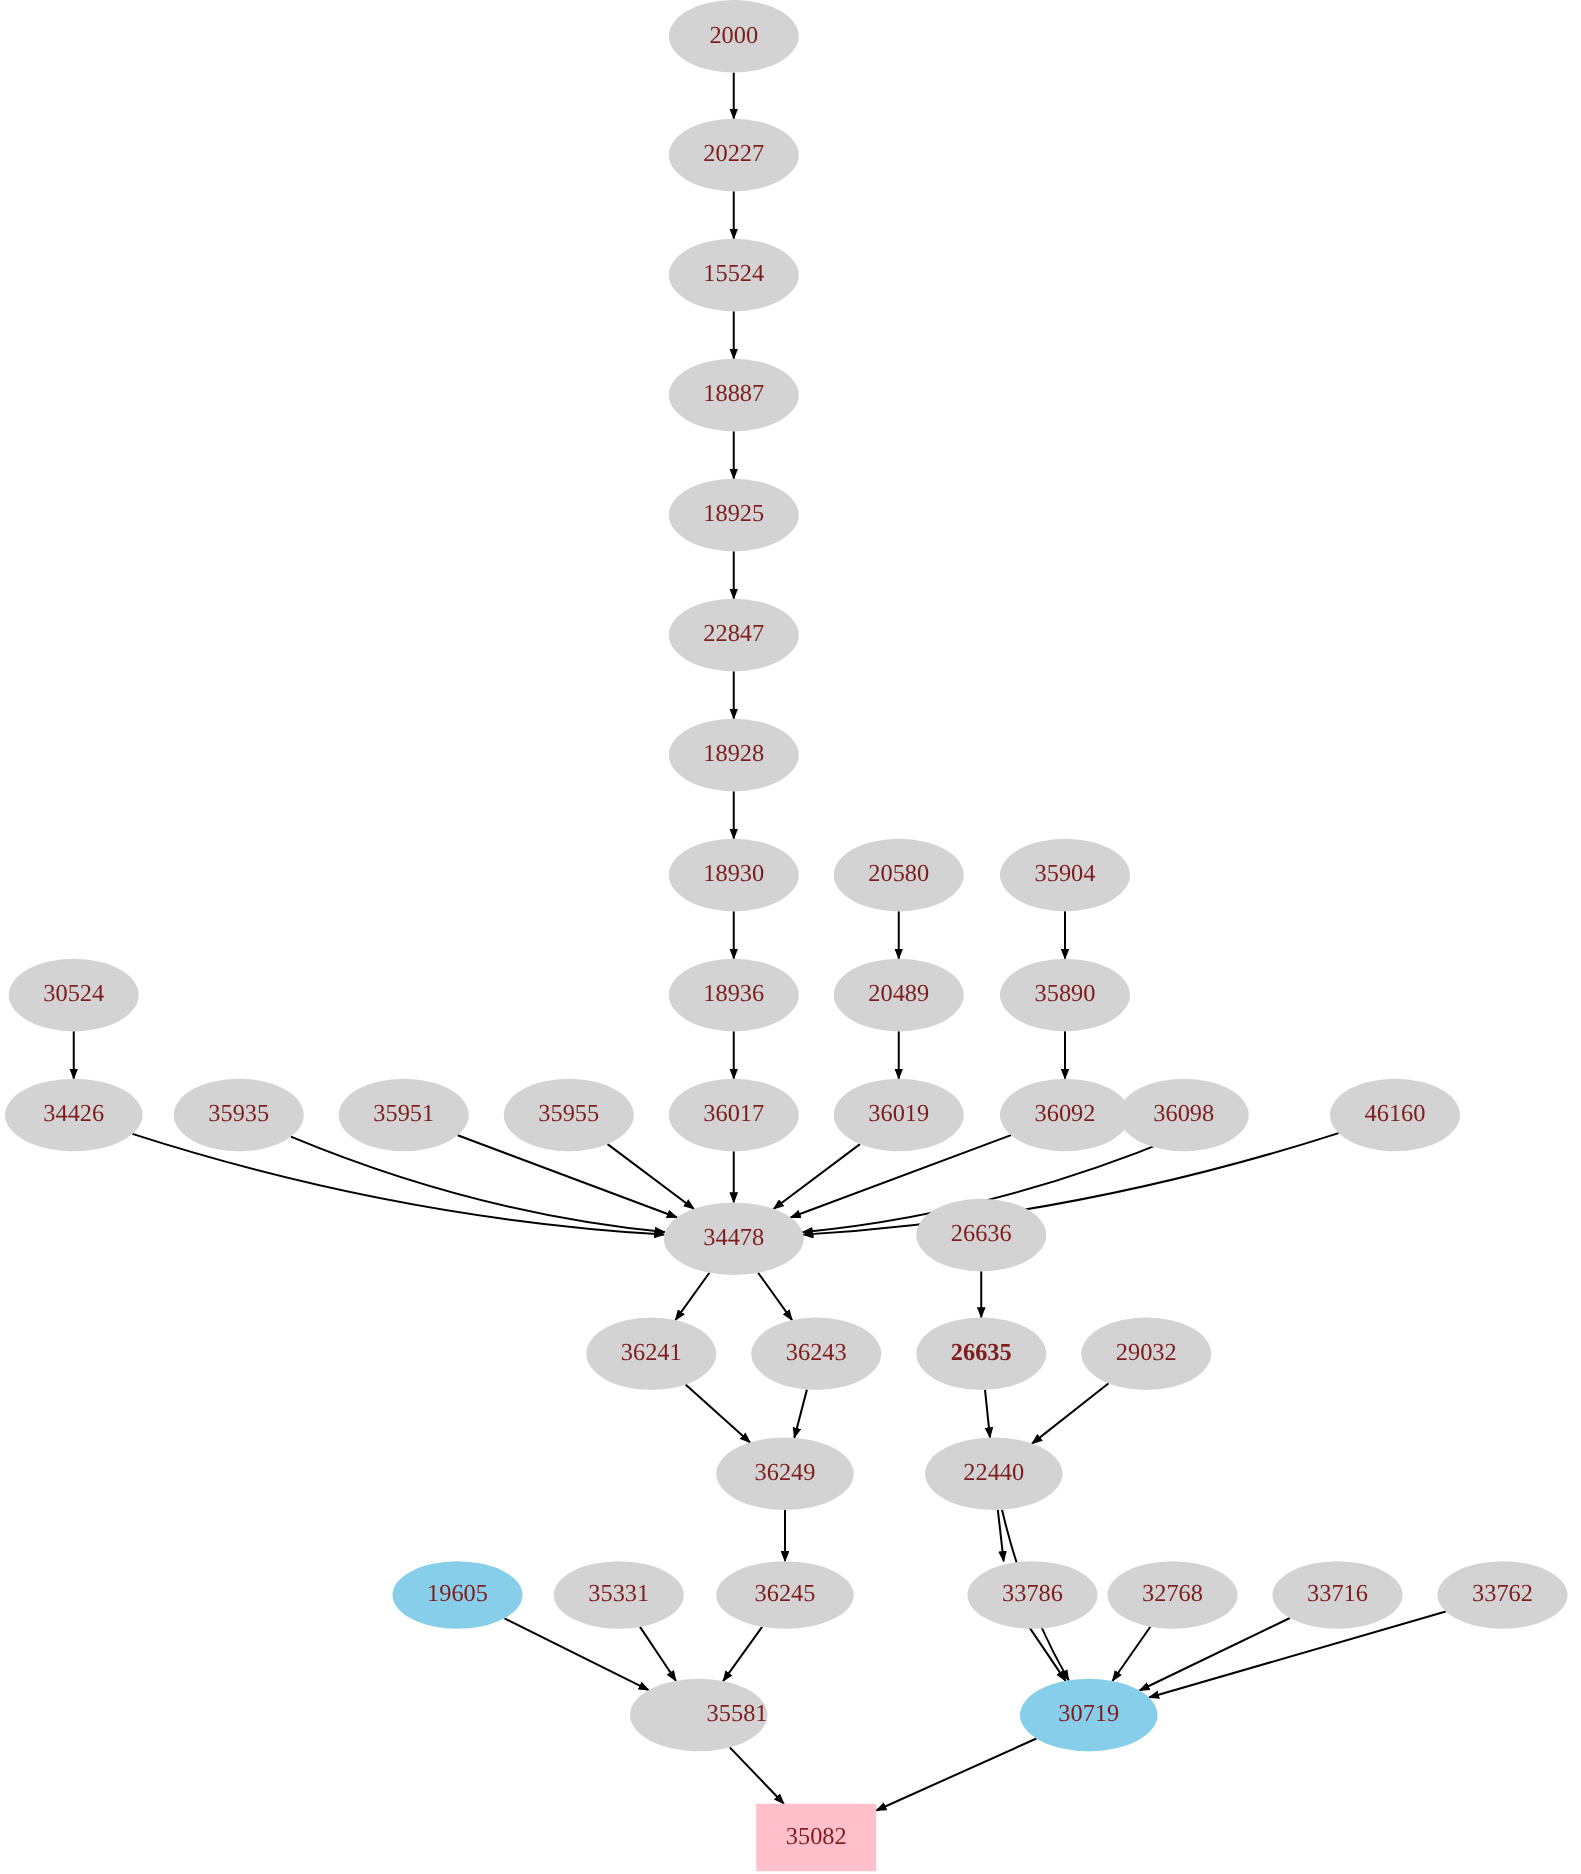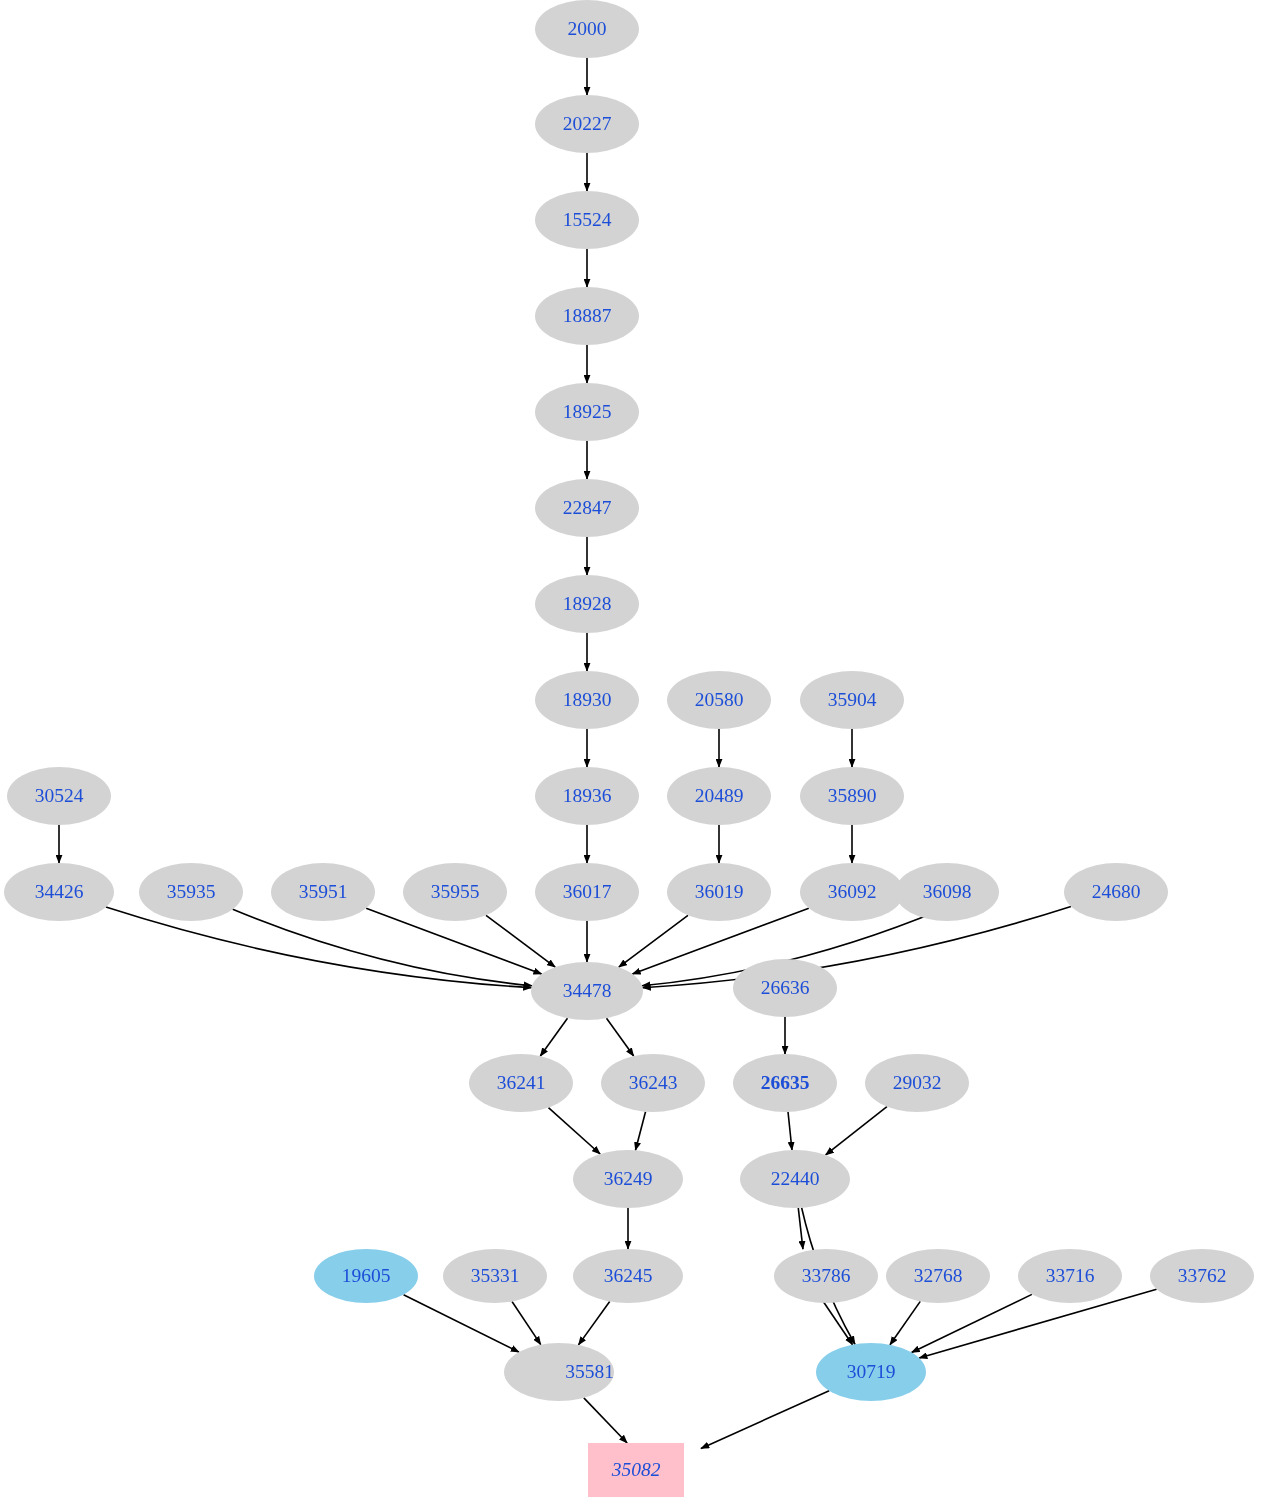--- a/index.html
+++ b/index.html
@@ -27,21 +27,21 @@
     pointer-events: none;
   }
   .node {
     position: absolute;
     display: flex;
     align-items: center;
     justify-content: center;
     box-sizing: border-box;
     font-family: "Liberation Serif", "DejaVu Serif", serif;
     font-size: 19.5px;
-    color: #1d4ed8;
+    color: #7f1d1d;
     line-height: 1;
     white-space: nowrap;
     transform: translate(-50%, -50%);
   }
   .node.ellipse {
     border-radius: 50%;
   }
   .node.box {
     border-radius: 0;
   }
@@ -165,21 +165,21 @@
       <div class="node ellipse" style="left: 719px; top: 892px; width: 104px; height: 58px; background: rgb(211, 211, 211);">
         <span class="node-label">36019</span>
       </div>
       <div class="node ellipse" style="left: 852px; top: 892px; width: 104px; height: 58px; background: rgb(211, 211, 211);">
         <span class="node-label">36092</span>
       </div>
       <div class="node ellipse" style="left: 947px; top: 892px; width: 104px; height: 58px; background: rgb(211, 211, 211);">
         <span class="node-label">36098</span>
       </div>
       <div class="node ellipse" style="left: 1116px; top: 892px; width: 104px; height: 58px; background: rgb(211, 211, 211);">
-        <span class="node-label">24680</span>
+        <span class="node-label">46160</span>
       </div>
       <div class="node ellipse" style="left: 587px; top: 991px; width: 112px; height: 58px; background: rgb(211, 211, 211);">
         <span class="node-label">34478</span>
       </div>
       <div class="node ellipse" style="left: 785px; top: 988px; width: 104px; height: 58px; background: rgb(211, 211, 211);">
         <span class="node-label">26636</span>
       </div>
       <div class="node ellipse" style="left: 521px; top: 1083px; width: 104px; height: 58px; background: rgb(211, 211, 211);">
         <span class="node-label">36241</span>
       </div>
@@ -218,17 +218,17 @@
       </div>
       <div class="node ellipse" style="left: 1202px; top: 1276px; width: 104px; height: 54px; background: rgb(211, 211, 211);">
         <span class="node-label">33762</span>
       </div>
       <div class="node ellipse" style="left: 559px; top: 1372px; width: 110px; height: 58px; background: rgb(211, 211, 211); justify-content: flex-end;">
         <span class="node-label">35581</span>
       </div>
       <div class="node ellipse" style="left: 871px; top: 1372px; width: 110px; height: 58px; background: rgb(135, 206, 235);">
         <span class="node-label">30719</span>
       </div>
-      <div class="node box" style="left: 636px; top: 1470px; width: 96px; height: 54px; background: rgb(255, 192, 203); font-style: italic;">
+      <div class="node box" style="left: 653px; top: 1470px; width: 96px; height: 54px; background: rgb(255, 192, 203);">
         <span class="node-label">35082</span>
       </div>
     </div>
 </div>
 
 </body></html>

